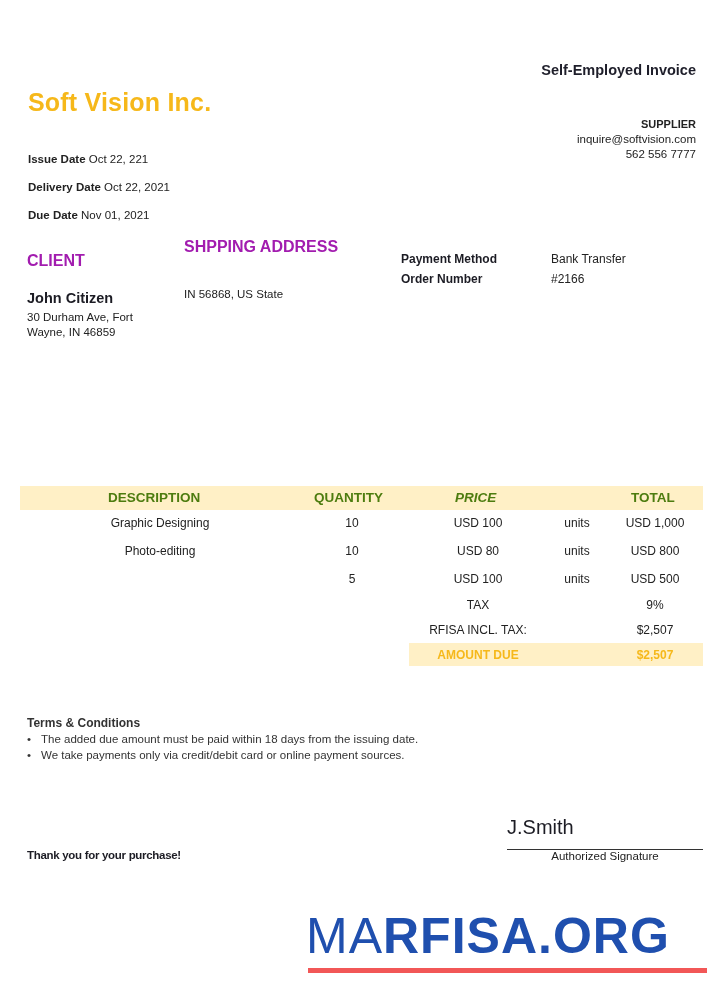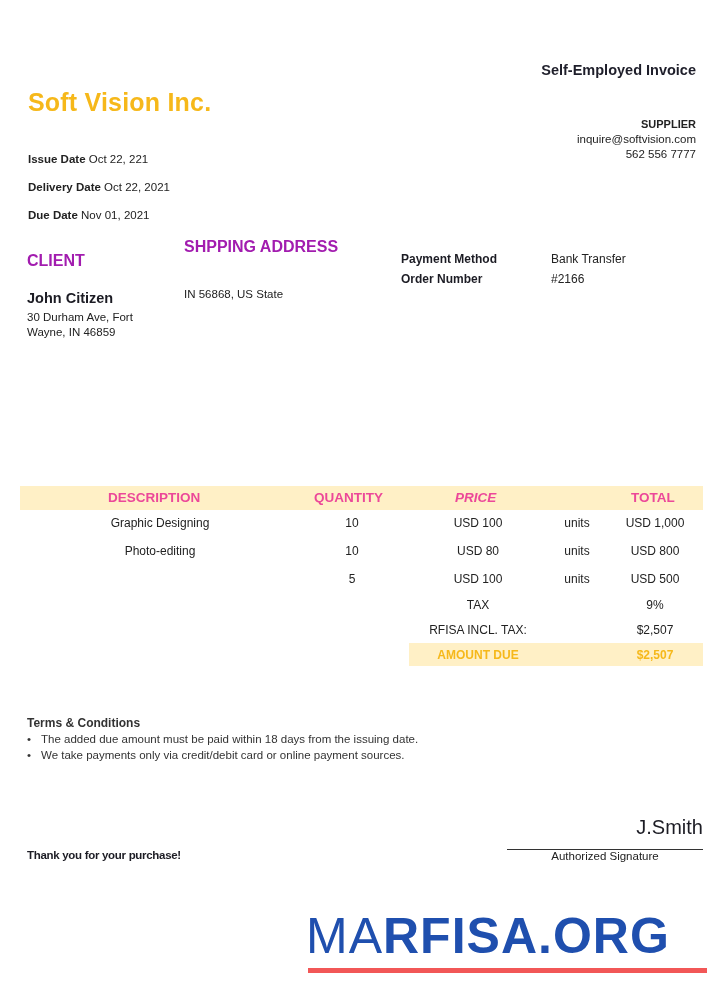--- a/index.html
+++ b/index.html
@@ -13,32 +13,32 @@
   .date-row { left: 28px; font-size: 11.5px; color: #222; }
   .date-row b { font-weight: bold; }
   .sec-head { font-size: 16px; font-weight: bold; color: #a21caf; }
   .client-name { left: 27px; top: 290px; font-size: 14.5px; font-weight: bold; color: #1c1c24; }
   .client-addr { left: 27px; top: 310px; font-size: 11.5px; line-height: 15px; width: 135px; color: #222; }
   .ship-val { left: 184px; top: 288px; font-size: 11.5px; color: #222; }
   .pay-lbl { left: 401px; font-size: 12px; font-weight: bold; color: #1c1c24; }
   .pay-val { left: 551px; font-size: 12px; color: #222; }
 
   .table-head { left: 20px; top: 486px; width: 683px; height: 24px; background: #fff0c6; }
-  .th { position: absolute; top: 490px; font-size: 13.5px; font-weight: bold; color: #ec4899; }
+  .th { position: absolute; top: 490px; font-size: 13.5px; font-weight: bold; color: #4d7c0f; }
   .td { position: absolute; font-size: 12px; color: #222; text-align: center; }
   .summary-lbl { position: absolute; font-size: 12px; color: #222; text-align: center; }
   .amount-band { left: 409px; top: 643px; width: 294px; height: 23px; background: #fff0c6; }
   .amount-txt { position: absolute; top: 648px; font-size: 12px; font-weight: bold; color: #f6b81a; }
 
   .terms-title { left: 27px; top: 716px; font-size: 12px; font-weight: bold; color: #333; text-align: center; }
   .terms-item { left: 27px; font-size: 11.5px; color: #333; }
   .terms-item .bullet { display: inline-block; width: 14px; }
 
   .thanks { left: 27px; top: 849px; font-size: 11.5px; font-weight: bold; color: #1c1c24; letter-spacing: -0.3px; }
-  .sig-name { left: 507px; width: 196px; top: 816px; text-align: right; font-size: 20px; color: #1c1c24; }
+  .sig-name { left: 507px; width: 196px; top: 816px; text-align: left; font-size: 20px; color: #1c1c24; }
   .sig-line { left: 507px; top: 849px; width: 196px; height: 1px; background: #333; }
   .sig-lbl { left: 507px; width: 196px; top: 850px; text-align: center; font-size: 11.5px; color: #222; }
 
   .brand { left: 306px; top: 908px; font-size: 50px; color: #1f4fae; letter-spacing: 1px; line-height: 56px; }
   .brand .thin { font-weight: normal; }
   .brand .bold { font-weight: bold; }
   .brand-bar { left: 308px; top: 968px; width: 399px; height: 5px; background: #f25757; }
 </style>
 </head>
 <body>

